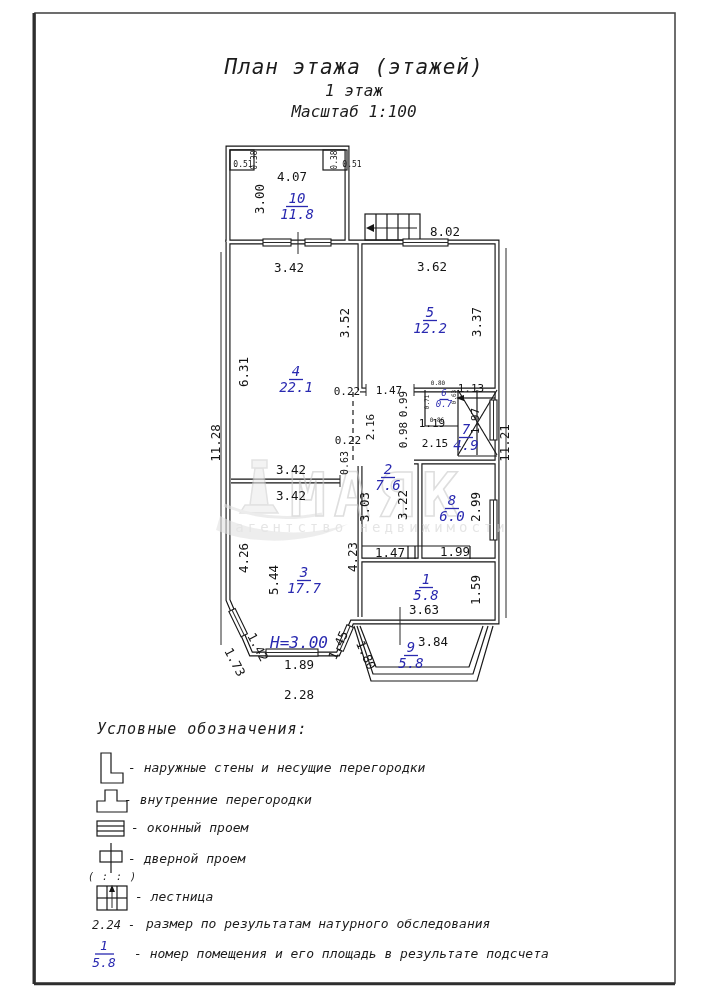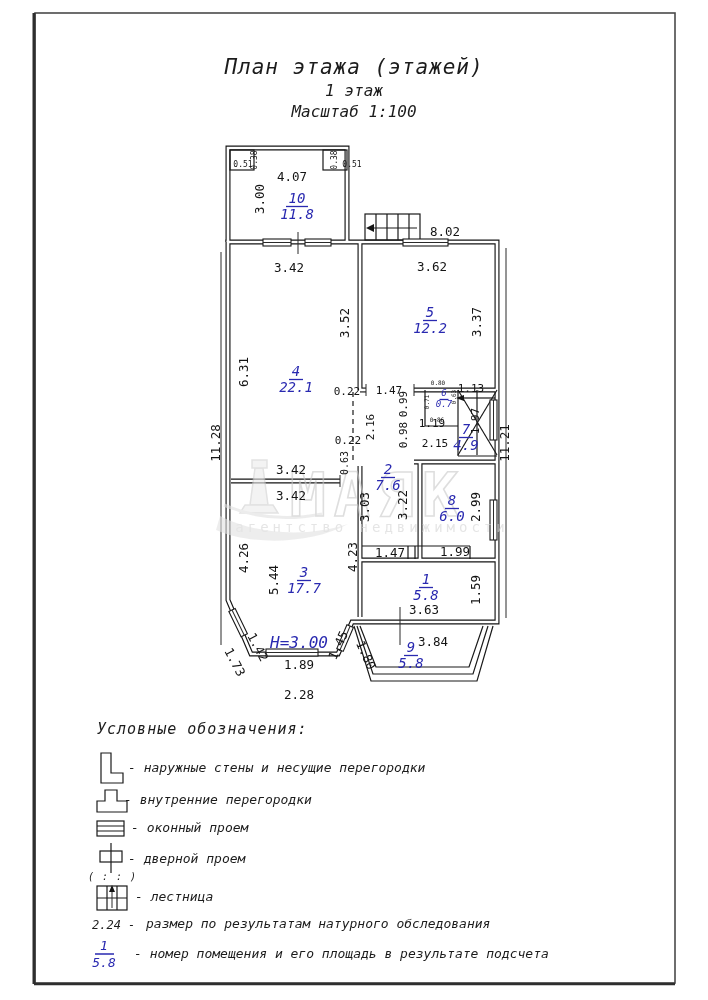--- a/index.html
+++ b/index.html
@@ -1,16 +1,16 @@
 <!DOCTYPE html>
 <html><head>
 <meta charset="utf-8">
 <style>
   html,body{margin:0;padding:0;background:#fff;}
-  .page{width:708px;height:1000px;position:relative;background:#fff;overflow:hidden;border-radius:17px;}
+  .page{width:708px;height:1000px;position:relative;background:#fff;overflow:hidden;}
   svg{display:block;}
   text{font-family:"DejaVu Sans Mono", monospace;}
   .title-txt{fill:#1c1c1c;font-style:italic;}
   .dim{fill:#141414;}
   .room{fill:#2929b0;font-style:italic;}
   .legend-txt{fill:#1c1c1c;font-style:italic;}
   .w-out{fill:none;stroke:#141414;stroke-width:5;stroke-linejoin:miter;stroke-linecap:butt;}
   .w-in{fill:none;stroke:#ffffff;stroke-width:2.7;stroke-linejoin:miter;stroke-linecap:butt;}
   .thin{fill:none;stroke:#1a1a1a;stroke-width:1.2;}
   .thin-l{fill:none;stroke:#2a2a2a;stroke-width:1;}

